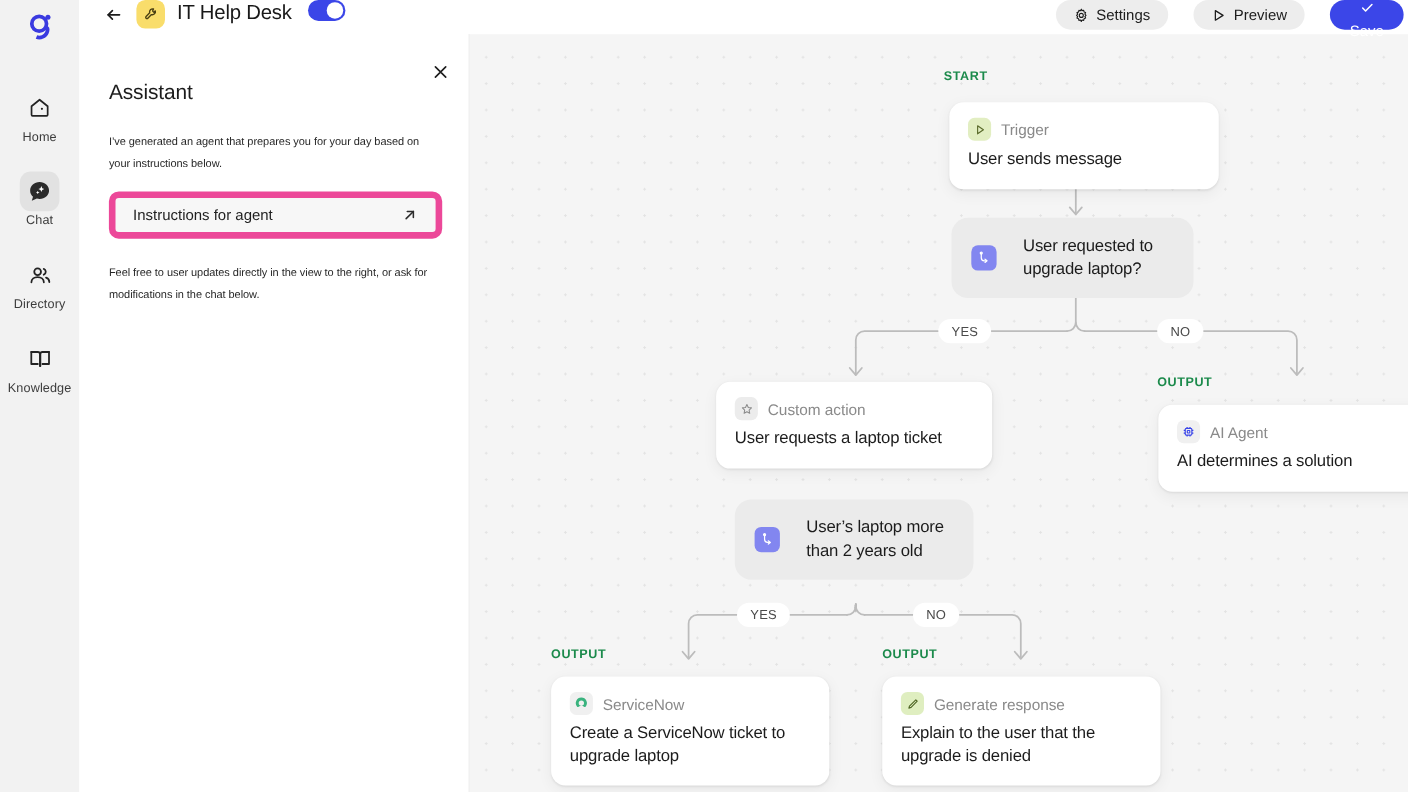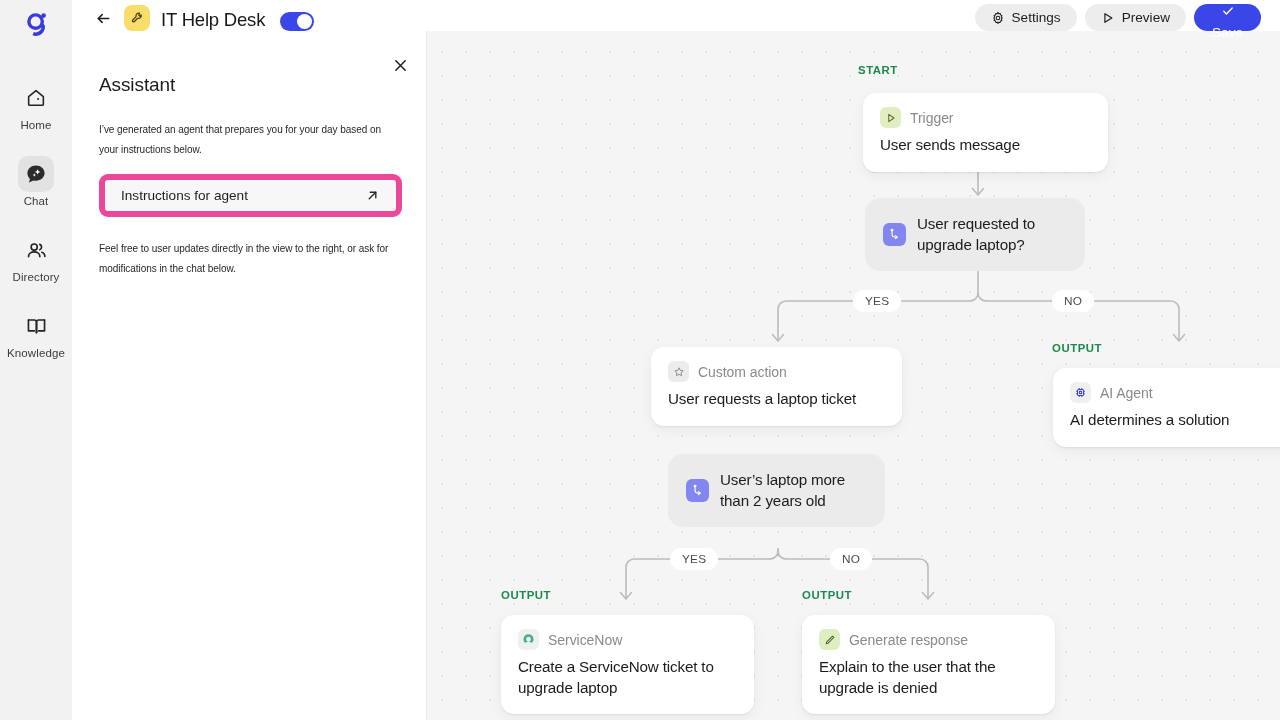--- a/index.html
+++ b/index.html
@@ -72,21 +72,21 @@
     display:flex; align-items:center; justify-content:space-between;
     padding: 0 16px; cursor: pointer;
   }
   .instr-btn span.t { font-size: 13.6px; color: #1f1f1f; }
   .instr-btn .arrow { color: #2c2c2c; display:flex; }
 
   
   .topbar {
     position: absolute; left: 72px; top: 0; width: 1208px; height: 31px;
     background: #ffffff;
-    display: flex; align-items: flex-end;
+    display: flex; align-items: flex-start;
     z-index: 10;
   }
   .back-btn {
     width: 26px; height:26px; margin-left: 18px;
     display:flex; align-items:center; justify-content:center; cursor:pointer; color:#1c1c1c;
   }
   .app-badge {
     width: 26px; height: 26px; border-radius: 8px; background: #f9dd6b;
     margin-left: 8px; display:flex; align-items:center; justify-content:center;
     flex:0 0 26px;
@@ -95,21 +95,21 @@
     margin-left: 11px; font-size: 18.5px; color: #191919; letter-spacing: -.2px; font-weight:400;
   }
   .toggle {
     margin-left: 15px; width: 34px; height: 19px; border-radius: 10px;
     background: #3b46e8; position: relative; cursor:pointer; flex:0 0 34px;
   }
   .toggle::after {
     content:""; position:absolute; right:2px; top:2px;
     width:15px; height:15px; border-radius:50%; background:#fff;
   }
-  .topbar-right { margin-left:auto; display:flex; align-items:center; gap: 8px; padding-right: 19px; }
+  .topbar-right { margin-left:auto; display:flex; align-items:center; gap: 23px; padding-right: 4px; }
   .tbtn {
     height: 27px; border-radius: 14px; background:#ededed;
     display:flex; align-items:center; gap:7px; padding: 0 16px; cursor:pointer;
     font-size: 13.6px; color:#1d1d1d; border:none;
     font-family: inherit;
   }
   .tbtn.primary { background:#3b46e8; color:#fff; padding: 0 18px; flex-direction: column; }
   .tbtn svg { display:block; }
 
   
@@ -145,21 +145,21 @@
   .ico-chip    { background:#f0f0f0; }
   .node-kind { font-size: 14px; color: #8a8a8a; letter-spacing: -.05px; }
   .node-text {
     font-size: 15.2px; color: #1c1c1c; line-height: 20.5px; letter-spacing: -.15px;
   }
 
   
   .cond {
     position:absolute;
     background:#ebebeb; border-radius: 15px;
-    display:flex; align-items:center; gap: 11px;
+    display:flex; align-items:center; gap: 24px;
     padding: 16px 22px 16px 18px;
     cursor:pointer;
   }
   .cond-ico {
     width: 23px; height:23px; border-radius:6px; background:#8286f0;
     display:flex; align-items:center; justify-content:center; flex:0 0 23px;
   }
   .cond-text { font-size: 15.2px; color:#1c1c1c; line-height: 20.5px; letter-spacing:-.15px; }
 
   

